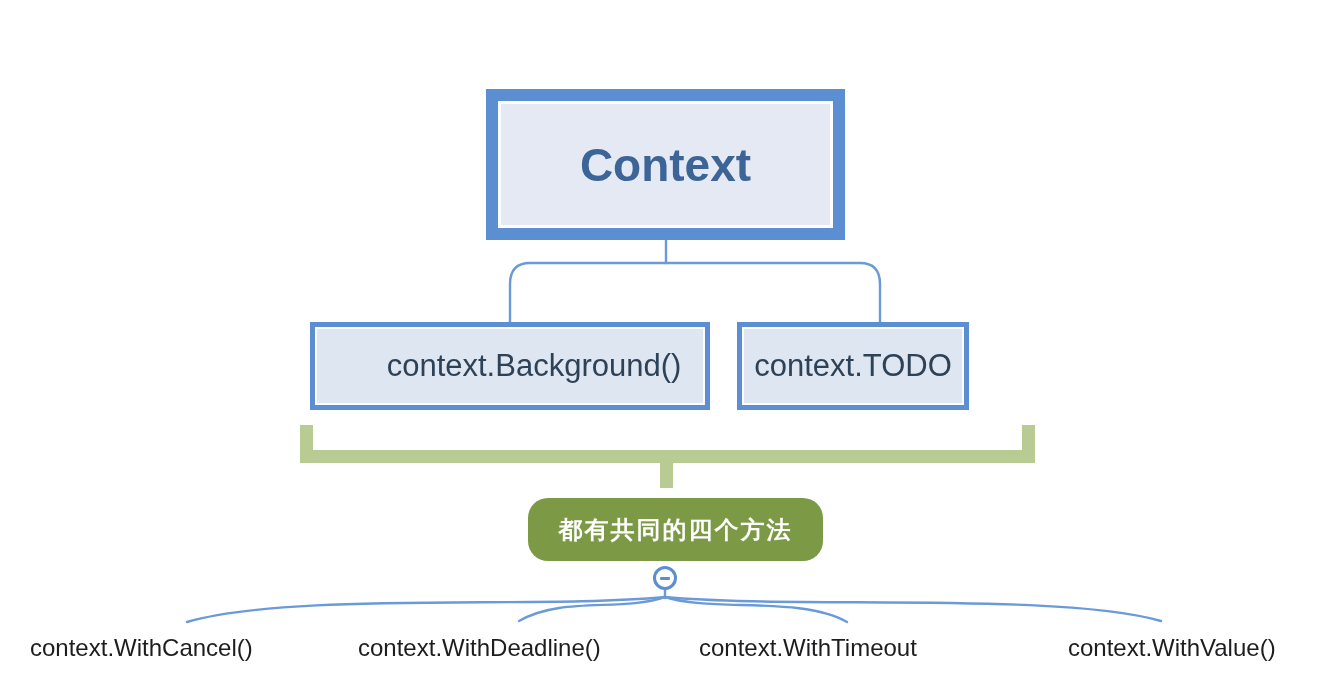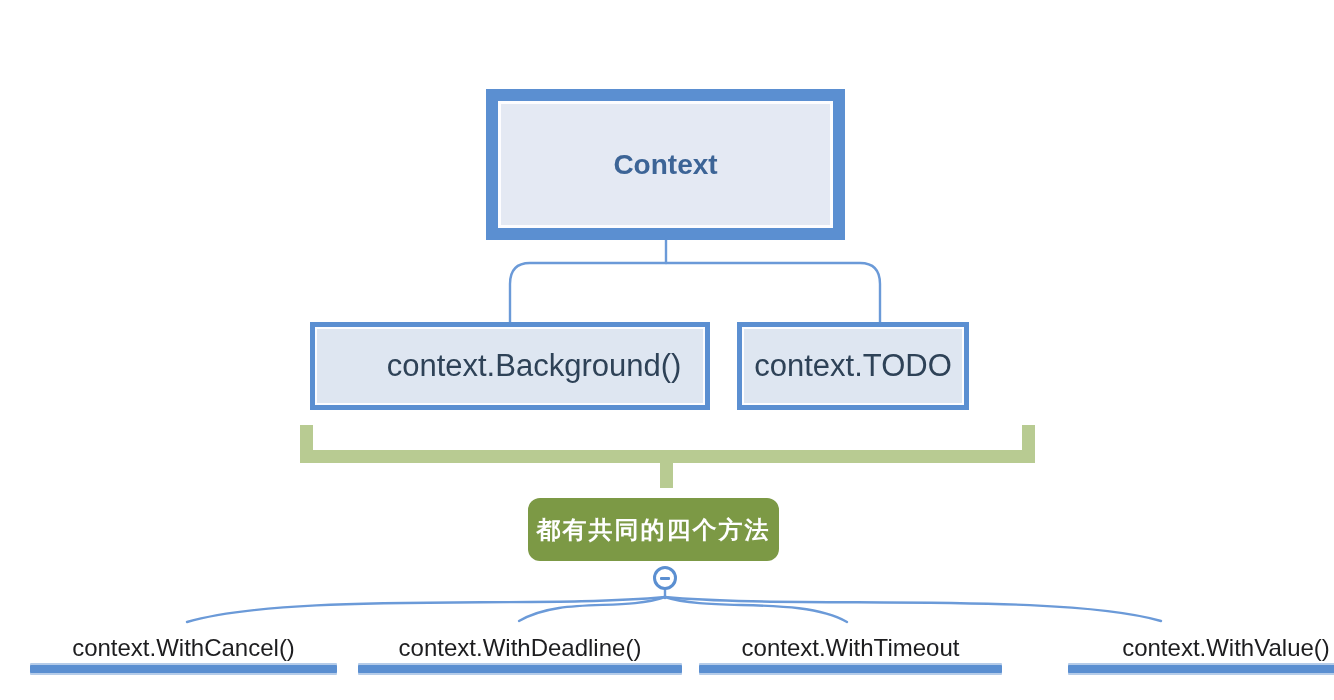--- a/index.html
+++ b/index.html
@@ -23,50 +23,50 @@
   #connector-svg path{fill:none;stroke:var(--blue-line);stroke-width:2.4;stroke-linecap:round;}
 
   .topic-box{
     position:absolute;display:flex;align-items:center;justify-content:center;
     box-sizing:border-box;z-index:2;white-space:nowrap;cursor:default;
   }
   #root-box{
     left:486px;top:89px;width:359px;height:151px;
     border:12px solid var(--blue-border);background:var(--root-fill);
     box-shadow:inset 0 0 0 3px #fdfdff;
-    font-size:28px;font-weight:bold;color:var(--root-text);
+    font-size:46px;font-weight:bold;color:var(--root-text);
   }
   .child{
     border:5px solid var(--blue-border);background:var(--child-fill);
     box-shadow:inset 0 0 0 2px #fdfdff;
     font-size:31px;color:var(--child-text);
   }
   #child-background{left:310px;top:322px;width:400px;height:88px;padding-left:48px;}
   #child-todo{left:737px;top:322px;width:232px;height:88px;}
 
   .bracket{position:absolute;background:var(--green-bracket);z-index:1;}
   #bracket-bar{left:300px;top:450px;width:735px;height:13px;}
   #bracket-tick-left{left:300px;top:425px;width:13px;height:30px;}
   #bracket-tick-right{left:1022px;top:425px;width:13px;height:30px;}
   #bracket-stem{left:660px;top:461px;width:13px;height:27px;}
 
   #summary-box{
-    left:528px;top:498px;width:251px;height:63px;border-radius:12px;
+    left:528px;top:498px;width:295px;height:63px;border-radius:20px;
     background:var(--green-box);color:#ffffff;
     font-size:24px;font-weight:600;letter-spacing:2px;
   }
 
   #collapse-toggle{
     position:absolute;left:653px;top:566px;width:24px;height:24px;border-radius:50%;
     border:3px solid var(--blue-border);background:#ffffff;box-sizing:border-box;
     display:flex;align-items:center;justify-content:center;z-index:3;cursor:pointer;
   }
   .minus-dash{width:10px;height:3px;background:var(--blue-border);border-radius:1px;}
 
-  .method{position:absolute;z-index:2;display:flex;flex-direction:column;cursor:default;}
+  .method{position:absolute;z-index:2;display:flex;flex-direction:row;cursor:default;}
   .method .label{
     height:34px;line-height:34px;text-align:center;
     font-size:24px;font-weight:500;color:var(--method-text);white-space:nowrap;
   }
   .method .bar{
     height:8px;background:var(--blue-border);border-radius:1px;
     box-shadow:0 -2px 0 var(--bar-edge),0 2px 0 var(--bar-edge);
   }
   #method-0{left:30px;top:631px;width:307px;}
   #method-1{left:358px;top:631px;width:324px;}

